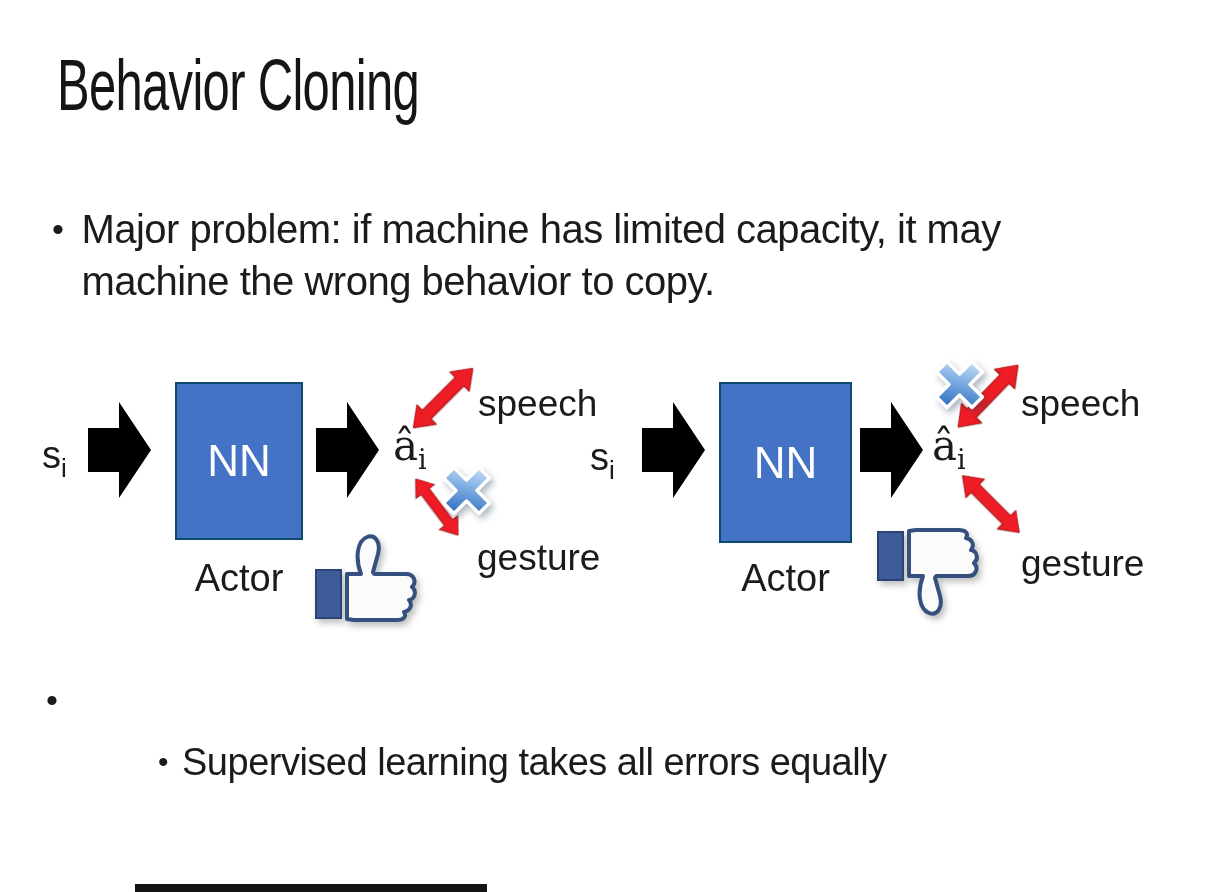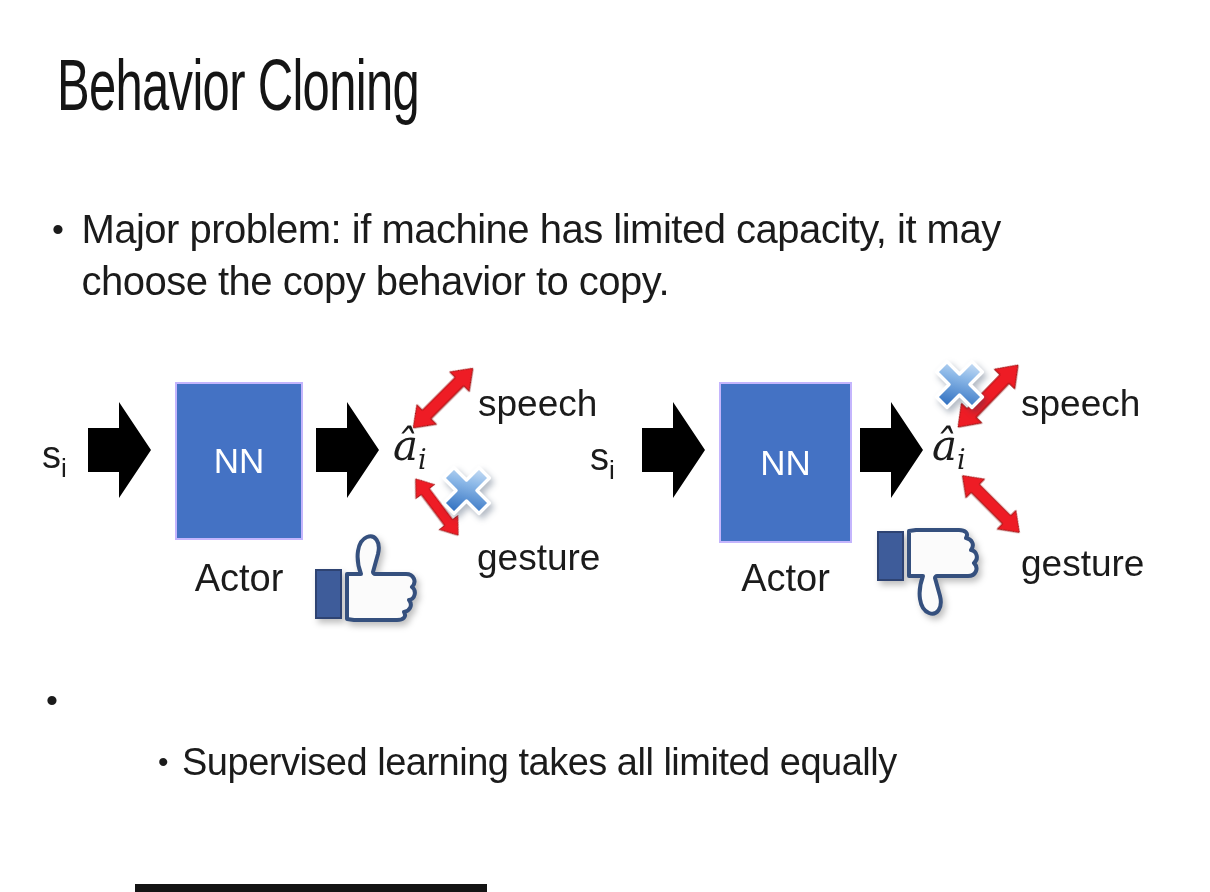--- a/index.html
+++ b/index.html
@@ -23,26 +23,26 @@
   #bullet-major .bullet-dot{font-size:34px;line-height:52px;margin-right:18px;}
   #bullet-some{left:46px;top:674px;width:1130px;font-size:40px;line-height:52px;letter-spacing:-0.5px;}
   #bullet-some .bullet-dot{font-size:34px;line-height:52px;margin-right:16px;}
   #bullet-supervised{left:158px;top:738px;width:1000px;font-size:38px;line-height:48px;letter-spacing:-0.5px;}
   #bullet-supervised .bullet-dot{font-size:30px;line-height:48px;margin-right:14px;}
 
   
   .io-label{font-size:38px;white-space:nowrap;}
   .io-label sub{font-size:26px;}
   .nn-box{
-    background:#4472C4;border:2px solid #c4b5fd;box-sizing:border-box;
+    background:#4472C4;border:2px solid #0c4a6e;box-sizing:border-box;
     display:flex;align-items:center;justify-content:center;
-    color:#fff;font-size:35px;
+    color:#fff;font-size:44px;
   }
   .actor-label{font-size:38px;text-align:center;margin-top:6px;}
-  .ahat{font-family:"DejaVu Serif","Liberation Serif",serif;font-style:italic;font-size:42px;white-space:nowrap;}
+  .ahat{font-family:"DejaVu Serif","Liberation Serif",serif;font-size:42px;white-space:nowrap;}
   .ahat sub{font-size:27px;}
   .mode-label{font-size:37px;white-space:nowrap;margin-top:28px;}
   .barrow{display:block;}
   .rarrow{display:block;filter:drop-shadow(0 1px 0 rgba(120,0,0,0.3));}
   .bluex{filter:drop-shadow(3px 4px 3px rgba(40,60,90,0.35));}
   .thumb{filter:drop-shadow(3px 4px 3px rgba(0,0,0,0.25));}
 
   
   #l-si{left:42px;top:434px;}
   #l-arrow1{left:88px;top:400px;}
@@ -86,21 +86,21 @@
         <stop offset="0.45" stop-color="#8db9e8"></stop>
         <stop offset="1" stop-color="#2f6fc0"></stop>
       </linearGradient>
     </defs>
   </svg>
 
   <div id="title" class="abs">Behavior Cloning</div>
 
   <div id="bullet-major" class="abs bullet-row">
     <span class="bullet-dot">•</span>
-    <span>Major problem: if machine has limited capacity, it may choose the copy behavior to copy.</span>
+    <span>Major problem: if machine has limited capacity, it may machine the wrong behavior to copy.</span>
   </div>
 
   <div id="l-si" class="abs io-label"><span>s</span><sub>i</sub></div>
 
   <svg id="l-arrow1" class="abs barrow" width="64" height="100" viewBox="0 0 64 100">
     <polygon points="0,28 31,28 31,2 63,50 31,98 31,72 0,72" fill="#000"></polygon>
   </svg>
 
   <div id="l-nn" class="abs nn-box">
     <span>NN</span>
@@ -175,18 +175,18 @@
       <path d="M33 89 L33 44 L47 44 C41 28 43 11 53 7 C61 4 67 12 64 24 L59 42 C59 43 60 44 61 44 L92 44 C100 44 103 52 98 57 C103 61 101 69 95 70 C99 75 96 81 90 82 C93 87 89 90 83 90 L40 90 Z" fill="#fbfbfb" stroke="#35507e" stroke-width="4" stroke-linejoin="round"></path>
     </g>
   </svg>
 
   <div id="bullet-some" class="abs bullet-row">
     <span class="bullet-dot">•</span>
   </div>
 
   <div id="bullet-supervised" class="abs bullet-row">
     <span class="bullet-dot">•</span>
-    <span>Supervised learning takes all limited equally</span>
+    <span>Supervised learning takes all errors equally</span>
   </div>
 
   <div id="clipped-strip" class="abs"></div>
 
 </div>
 
 </body></html>

